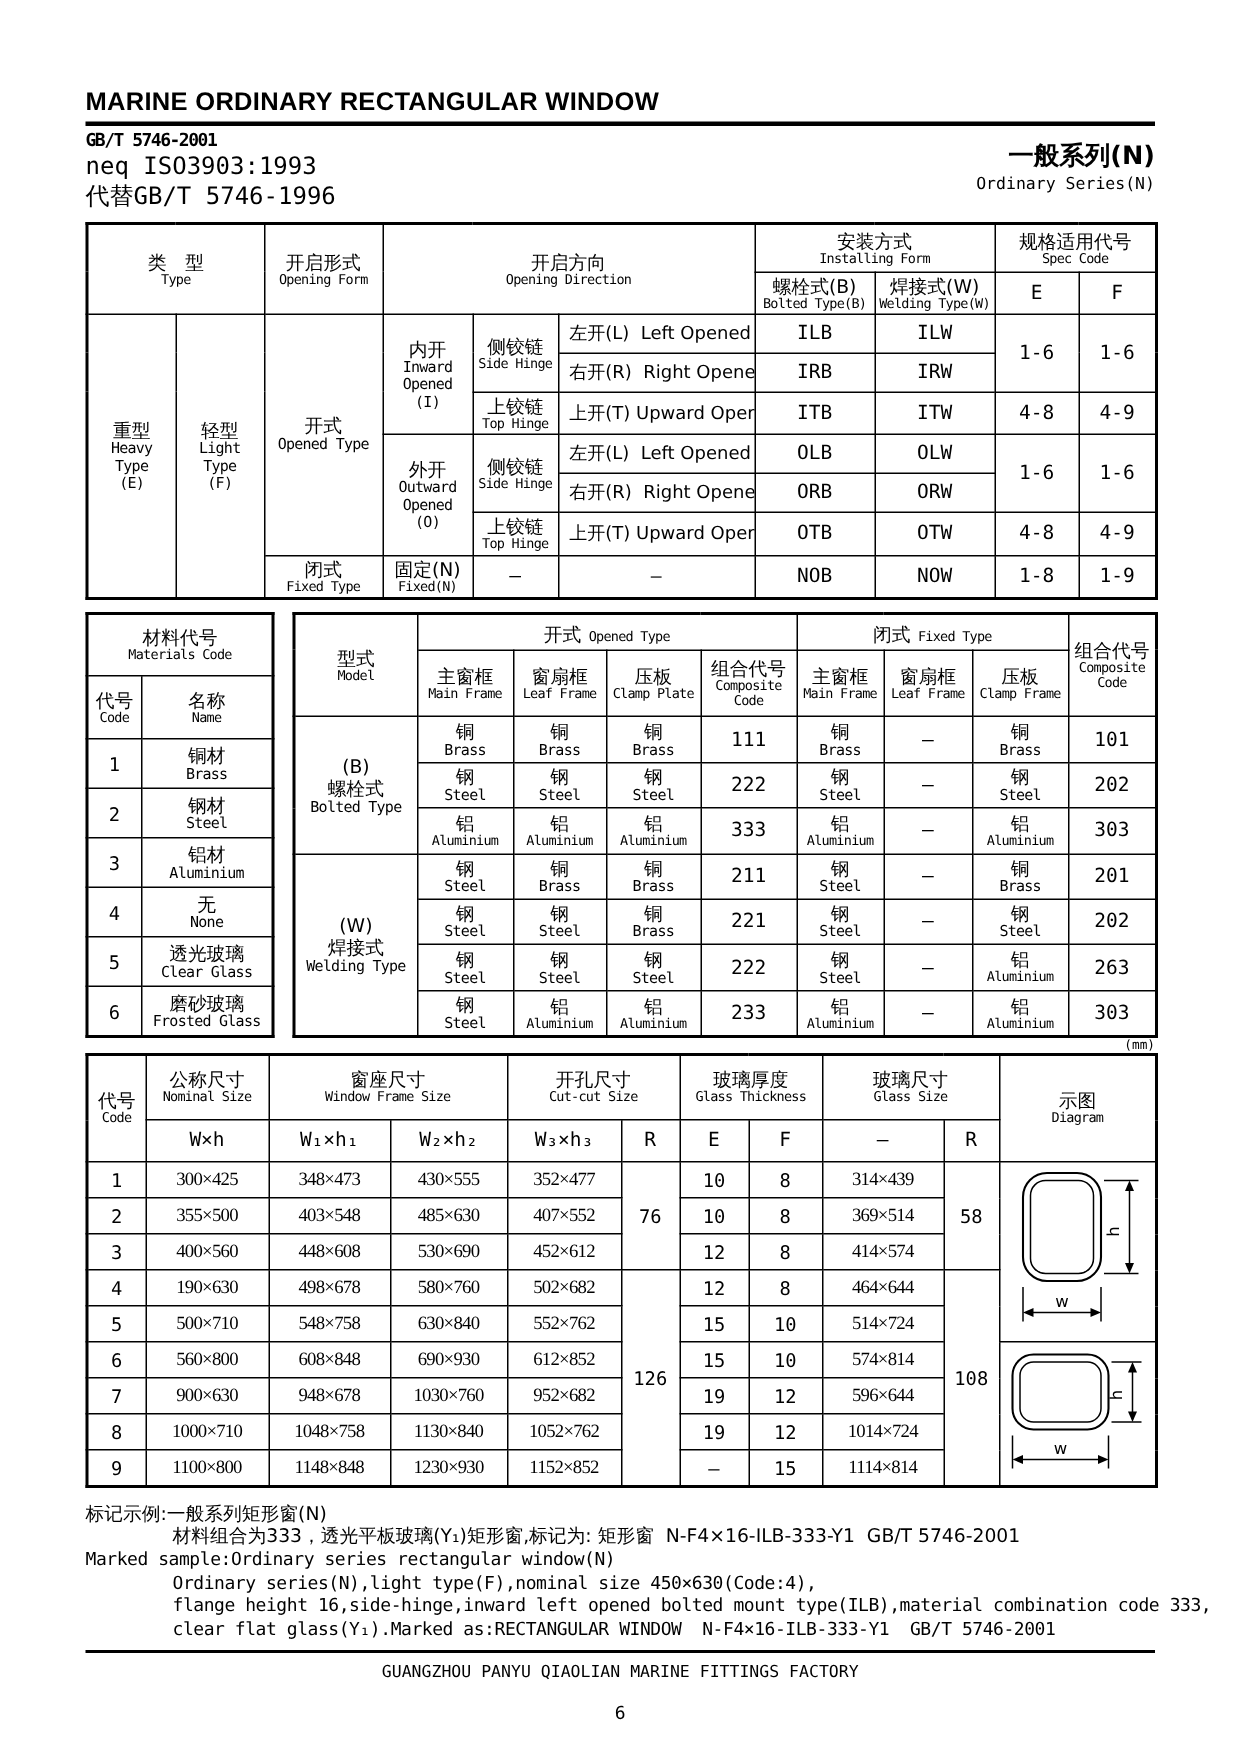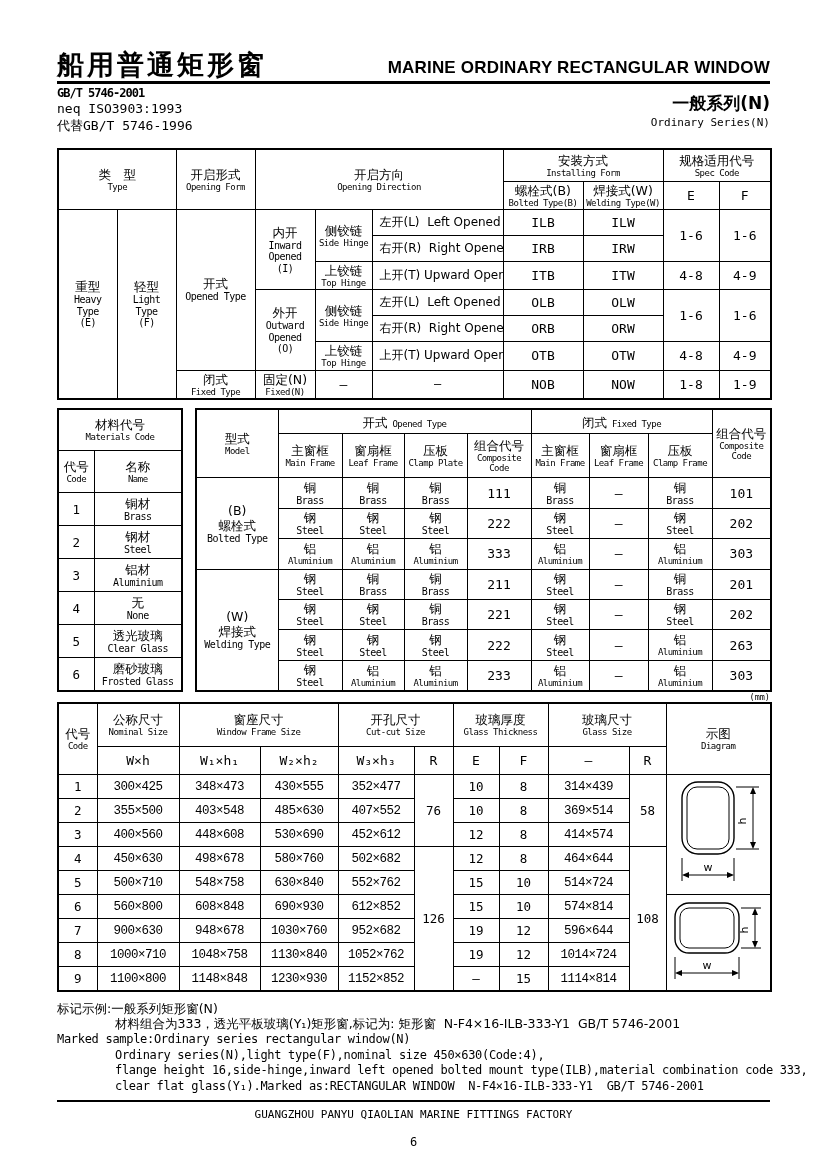--- a/index.html
+++ b/index.html
@@ -9,21 +9,21 @@
 
   
   .doc-header { padding-top:34px; }
   .title-row { display:flex; align-items:flex-end; justify-content:space-between; height:44px; }
   .title-cn { font-size:27px; font-weight:bold; letter-spacing:3px; line-height:1; }
   .title-en { font-size:17px; font-weight:bold; letter-spacing:0.2px; line-height:1.1; font-family:"Liberation Sans", sans-serif; }
   .hrule { height:3px; background:#000; margin-top:3px; }
   .sub-row { position:relative; height:56px; margin-top:2px; }
   .stds { position:absolute; left:0; top:0; }
   .std1 { font-size:12px; font-weight:bold; font-family:"DejaVu Sans Mono", monospace; letter-spacing:-1px; }
-  .std2,.std3 { font-size:13px; font-family:"DejaVu Sans Mono", monospace; margin-top:1px; }
+  .std2,.std3 { font-size:16px; font-family:"DejaVu Sans Mono", monospace; margin-top:1px; }
   .series { position:absolute; left:0; right:0; top:6px; text-align:right; }
   .series-cn { font-size:17px; font-weight:bold; }
   .series-en { font-size:11px; font-family:"DejaVu Sans Mono", monospace; margin-top:1px; }
 
   
   table.grid { border-collapse:collapse; table-layout:fixed; border:2px solid #000; }
   table.grid td { border:1px solid #000; text-align:center; vertical-align:middle; padding:1px 2px; overflow:hidden; }
   .cn { font-size:12.5px; line-height:1.2; white-space:pre-line; }
   .en { font-size:9px; line-height:1.15; font-family:"DejaVu Sans Mono", monospace; white-space:pre-line; letter-spacing:-0.5px; }
   .en10 { font-size:10px; }
@@ -47,21 +47,21 @@
   .t2 tr { height:30px; }
   .t2 tr.h1 { height:24px; }
   .t2 tr.h2 { height:44px; }
 
   .mmnote { text-align:right; font-size:8.5px; font-family:"DejaVu Sans Mono", monospace; height:10px; line-height:10px; }
 
   .t3 { width:713px; }
   .t3 tr { height:24px; }
   .t3 tr.h1 { height:44px; }
   .t3 tr.h2 { height:28px; }
-  .t3 td.sz { font-size:12.5px; font-family:Liberation Mono, monospace; letter-spacing:-0.5px; }
+  .t3 td.sz { font-size:12.5px; font-family:Liberation Serif, serif; letter-spacing:-0.5px; }
   .diagcell { vertical-align:middle; }
   .diagcell svg { display:block; margin:0 auto; }
   svg .frame { fill:none; stroke:#000; }
   svg .dim { stroke:#000; stroke-width:1; }
   svg .arr { fill:#000; stroke:none; }
   svg text { font-size:11px; font-family:"DejaVu Sans", sans-serif; fill:#000; }
 
   .notes { margin-top:9px; font-size:12.5px; line-height:15.6px; }
   .notes div { white-space:pre; }
   .notes .ind { padding-left:58px; }
@@ -72,21 +72,20 @@
   .factory-en { font-size:11px; font-family:"DejaVu Sans Mono", monospace; margin-top:1px; }
   .pageno { font-size:12px; font-family:"DejaVu Sans Mono", monospace; margin-top:14px; }
 </style>
 </head>
 <body>
 
 <div class="page">
 
   <div class="doc-header">
     <div class="title-row">
-      <span class="title-cn">船用普通矩形窗</span>
       <span class="title-en">MARINE ORDINARY RECTANGULAR WINDOW</span>
     </div>
     <div class="hrule"></div>
     <div class="sub-row">
       <div class="stds">
         <div class="std1">GB/T 5746-2001</div>
         <div class="std2">neq ISO3903:1993</div>
         <div class="std3">代替GB/T 5746-1996</div>
       </div>
       <div class="series">
@@ -662,21 +661,21 @@
       <td class="sz">400×560</td>
       <td class="sz">448×608</td>
       <td class="sz">530×690</td>
       <td class="sz">452×612</td>
       <td class="num">12</td>
       <td class="num">8</td>
       <td class="sz">414×574</td>
     </tr>
     <tr>
       <td class="num">4</td>
-      <td class="sz">450×630</td>
+      <td class="sz">190×630</td>
       <td class="sz">498×678</td>
       <td class="sz">580×760</td>
       <td class="sz">502×682</td>
       <td class="num" rowspan="6">126</td>
       <td class="num">12</td>
       <td class="num">8</td>
       <td class="sz">464×644</td>
       <td class="num" rowspan="6">108</td>
     </tr>
     <tr>

